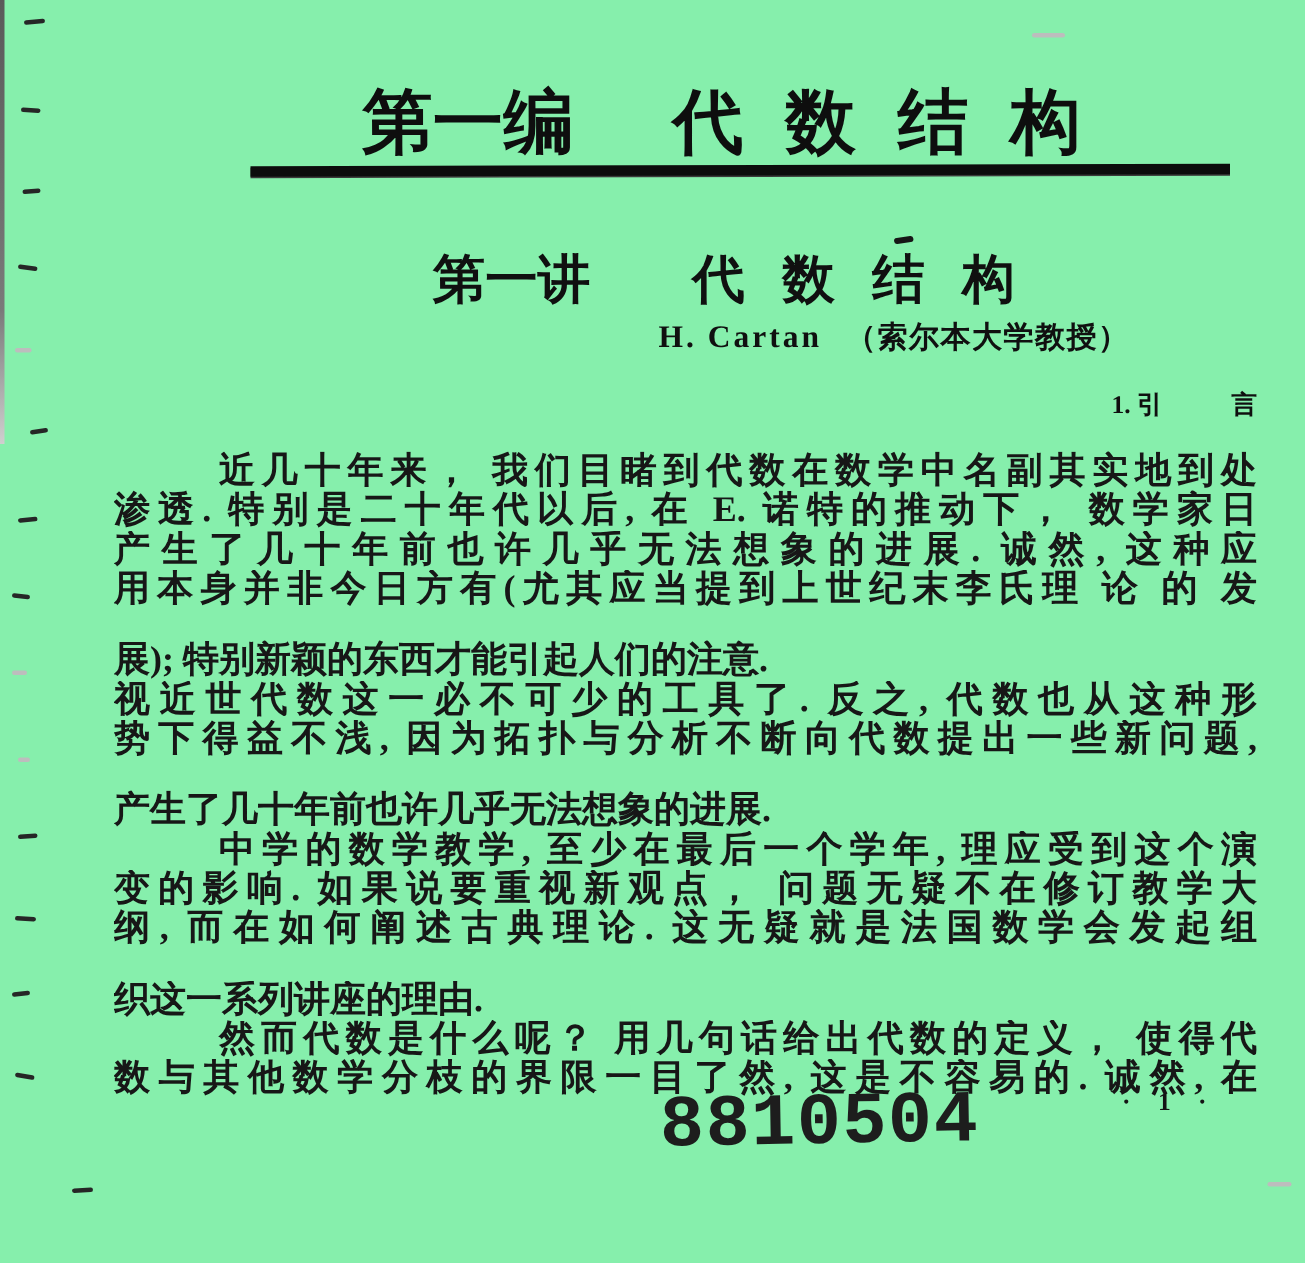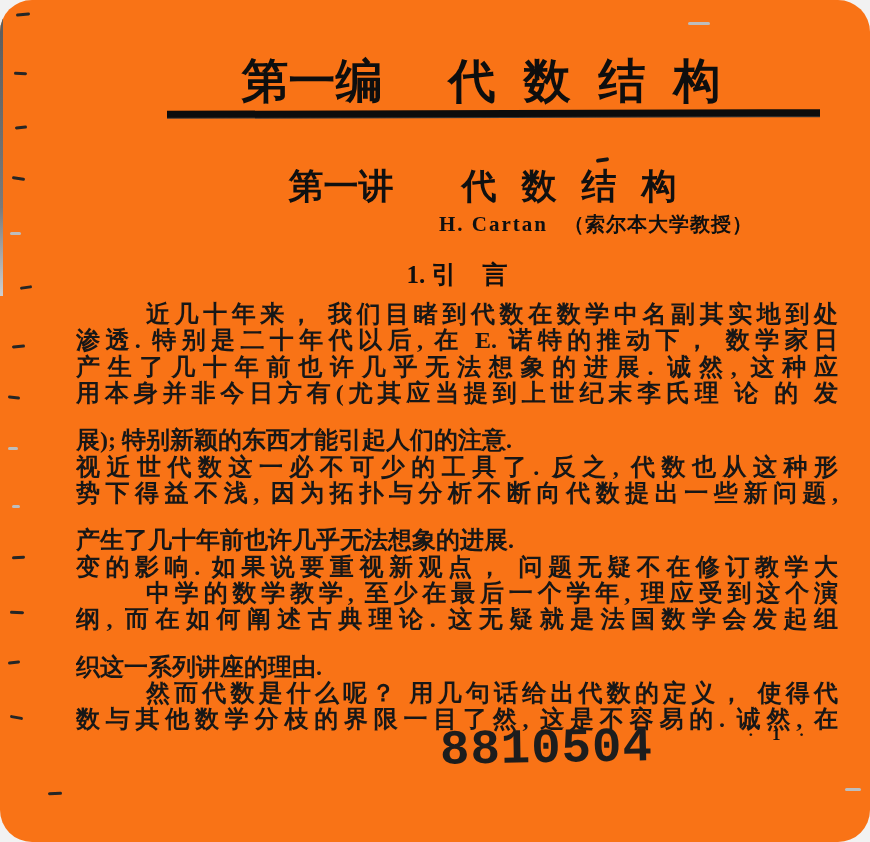--- a/index.html
+++ b/index.html
@@ -4,24 +4,23 @@
 <style>
   html,body{margin:0;padding:0;}
   body{
     width:870px;height:842px;
     background:#f2f2f2;
     font-family:"Liberation Serif","DejaVu Serif",serif;
   }
   .page{
     position:relative;
     width:870px;height:842px;
-    background:#f97316;
+    background:#86efac;
     overflow:hidden;
     color:#151515;
-    border-radius:32px;
   }
   
   .edge-strip{
     position:absolute;left:0;top:0;width:3px;height:296px;
     background:linear-gradient(180deg,#5a5a5a,#7a7a7a 70%,#cfcfcf);
   }
   
   .artifact{
     position:absolute;height:3px;background:#262626;border-radius:2px;
   }
@@ -61,22 +60,22 @@
     margin-left:21px;
   }
   .author-name{
     font-size:21px;font-weight:700;letter-spacing:2px;
     font-family:"Liberation Serif","DejaVu Serif",serif;
   }
   .author-affiliation{font-size:20px;font-weight:700;letter-spacing:1px;}
   
   .section-heading{
     position:absolute;left:76px;top:258px;width:762px;
-    display:flex;justify-content:center;align-items:baseline;gap:26px;
-    font-size:25px;font-weight:800;color:#0f0f0f;white-space:nowrap;
+    display:flex;justify-content:flex-end;align-items:baseline;gap:46px;
+    font-size:17px;font-weight:800;color:#0f0f0f;white-space:nowrap;
   }
   
   .body-text{
     position:absolute;left:76px;top:301px;width:762px;
     font-size:24px;font-weight:600;color:#171717;
   }
   .line{
     height:26.35px;line-height:26.35px;
     text-align:justify;text-align-last:justify;
     overflow:hidden;
@@ -146,22 +145,22 @@
 
   <div class="body-text">
     <div class="line indent">近几十年来， 我们目睹到代数在数学中名副其实地到处</div>
     <div class="line">渗透. 特别是二十年代以后, 在 E. 诺特的推动下， 数学家日</div>
     <div class="line">产生了几十年前也许几乎无法想象的进展.  诚然, 这种应</div>
     <div class="line">用本身并非今日方有(尤其应当提到上世纪末李氏理 论 的 发</div>
     <div class="line plain">展); 特别新颖的东西才能引起人们的注意.</div>
     <div class="line">视近世代数这一必不可少的工具了.  反之, 代数也从这种形</div>
     <div class="line">势下得益不浅, 因为拓扑与分析不断向代数提出一些新问题,</div>
     <div class="line plain">产生了几十年前也许几乎无法想象的进展.</div>
+    <div class="line indent">中学的数学教学, 至少在最后一个学年, 理应受到这个演</div>
     <div class="line">变的影响. 如果说要重视新观点， 问题无疑不在修订教学大</div>
-    <div class="line indent">中学的数学教学, 至少在最后一个学年, 理应受到这个演</div>
     <div class="line">纲, 而在如何阐述古典理论.  这无疑就是法国数学会发起组</div>
     <div class="line plain">织这一系列讲座的理由.</div>
     <div class="line indent">然而代数是什么呢？ 用几句话给出代数的定义， 使得代</div>
     <div class="line">数与其他数学分枝的界限一目了然, 这是不容易的.  诚然, 在</div>
   </div>
 
   <div class="stamp">8810504</div>
 
   <div class="page-number">· 1 ·</div>
 

